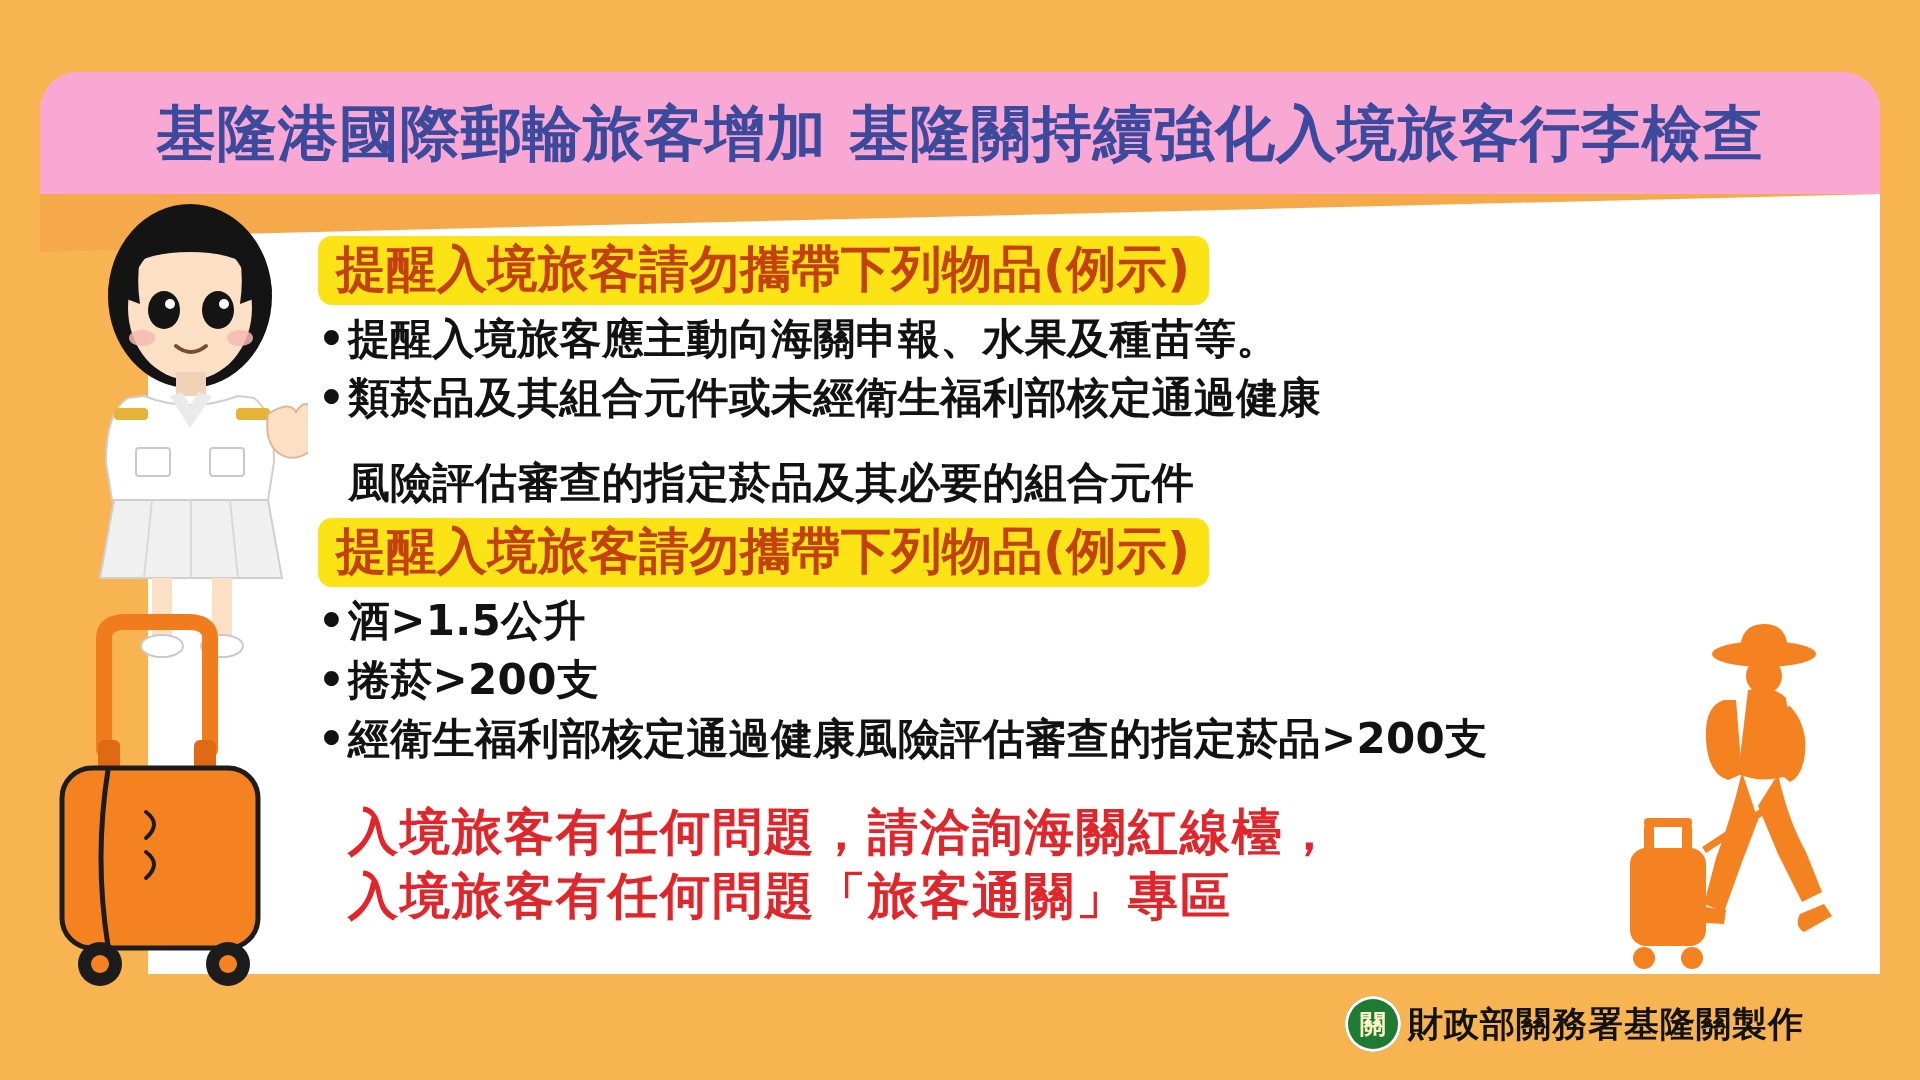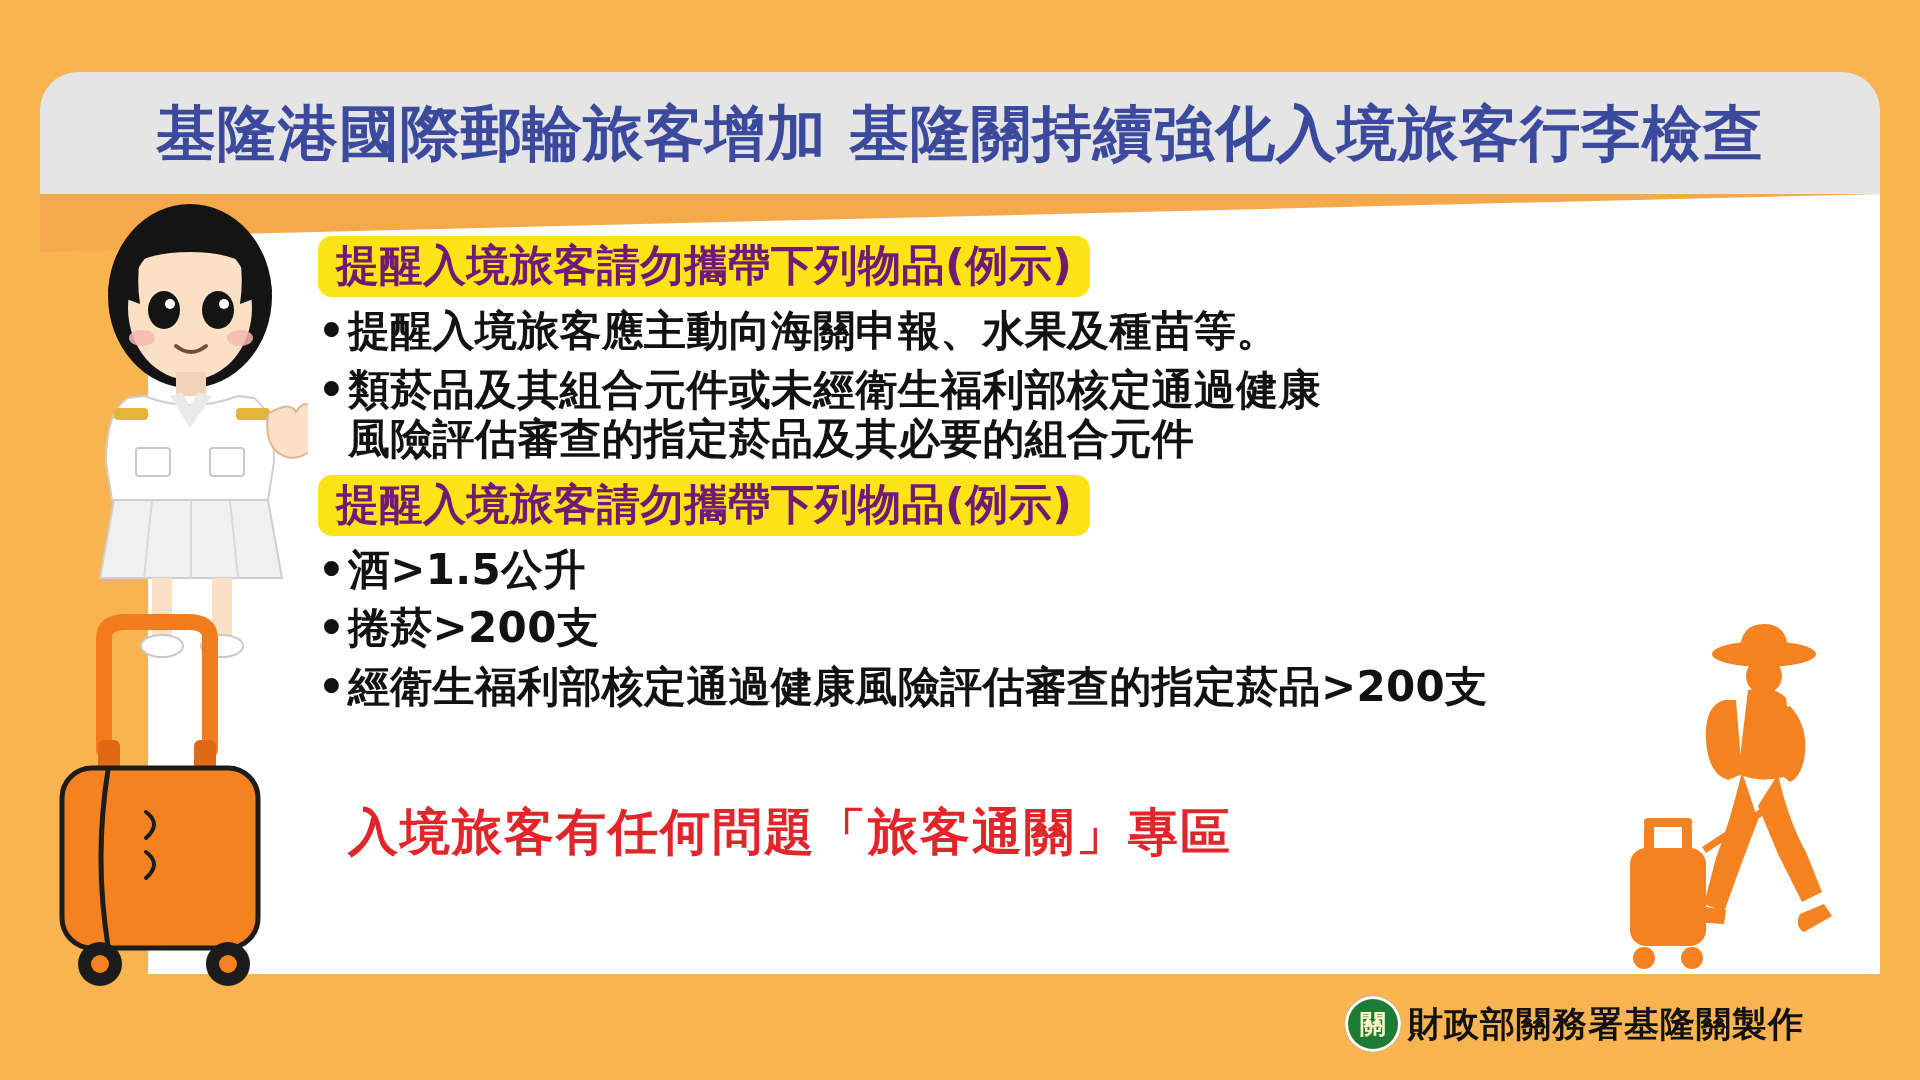--- a/index.html
+++ b/index.html
@@ -19,21 +19,21 @@
     background: #f9b452;
   }
 
   
   #title-banner {
     position: absolute;
     left: 40px;
     top: 72px;
     width: 1840px;
     height: 122px;
-    background: #e5e5e5;
+    background: #f9a8d4;
     border-radius: 38px 38px 0 0;
     display: flex;
     align-items: center;
     justify-content: center;
     box-sizing: border-box;
     padding: 0 26px;
     z-index: 6;
   }
   #title-text {
     font-size: 60px;
@@ -73,23 +73,23 @@
     top: 236px;
     width: 1400px;
     z-index: 7;
   }
 
   .yellow-band {
     display: inline-block;
     background: #fbe316;
     border-radius: 14px;
     padding: 5px 18px 8px 18px;
-    font-size: 43px;
-    font-weight: bold;
-    color: #701a75;
+    font-size: 50px;
+    font-weight: bold;
+    color: #c2410c;
     line-height: 1.12;
     white-space: nowrap;
     letter-spacing: 0.5px;
   }
 
   .bullet-line {
     display: flex;
     align-items: flex-start;
     font-size: 42px;
     font-weight: bold;
@@ -108,20 +108,21 @@
   .bullet-body {
     flex: 1 1 auto;
   }
   .cont-line {
     font-size: 42px;
     font-weight: bold;
     color: #121212;
     line-height: 1.2;
     letter-spacing: 0.3px;
     margin-left: 30px;
+    margin-top: 36px;
   }
 
   #gap-a { height: 10px; }
 
   
   #redblock {
     position: absolute;
     left: 348px;
     top: 800px;
     width: 1300px;
@@ -355,20 +356,21 @@
     </div>
 
     <div class="bullet-line">
       <span class="bullet-dot">•</span>
       <span class="bullet-body">經衛生福利部核定通過健康風險評估審查的指定菸品&gt;200支</span>
     </div>
 
   </div>
 
   <div id="redblock">
+    <div class="red-line">入境旅客有任何問題，請洽詢海關紅線檯，</div>
     <div class="red-line">入境旅客有任何問題「旅客通關」專區</div>
   </div>
 
   <div id="footer">
     <div id="footer-logo"></div>
     <div id="footer-text">財政部關務署基隆關製作</div>
   </div>
 
 </div>
 

